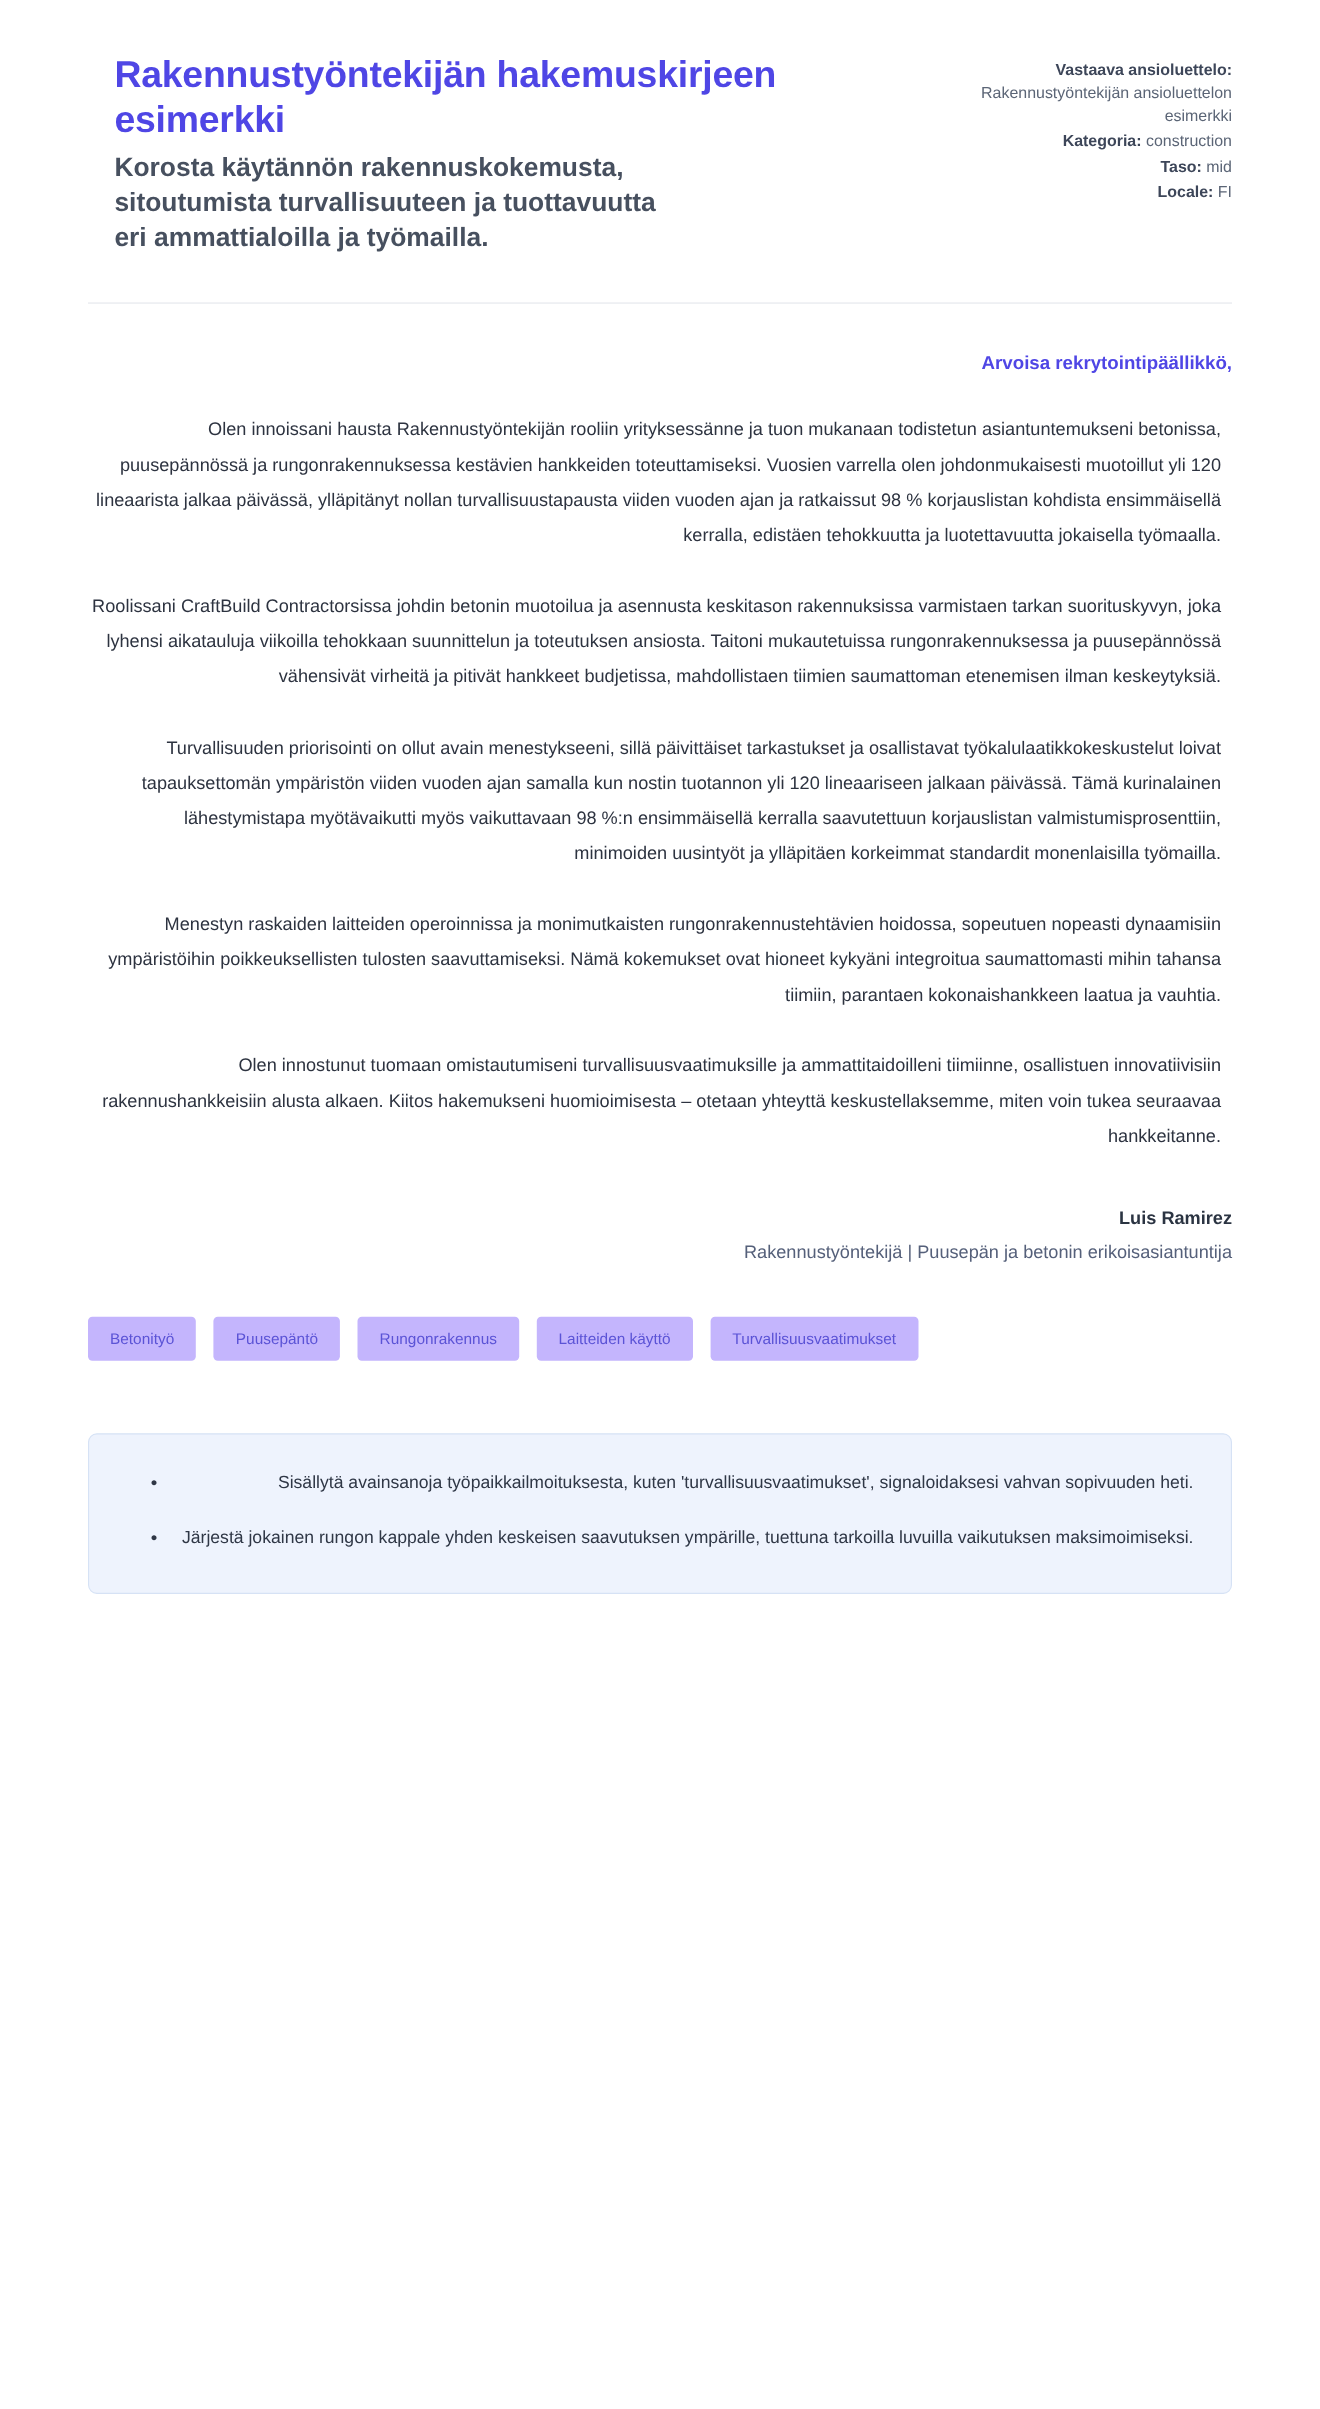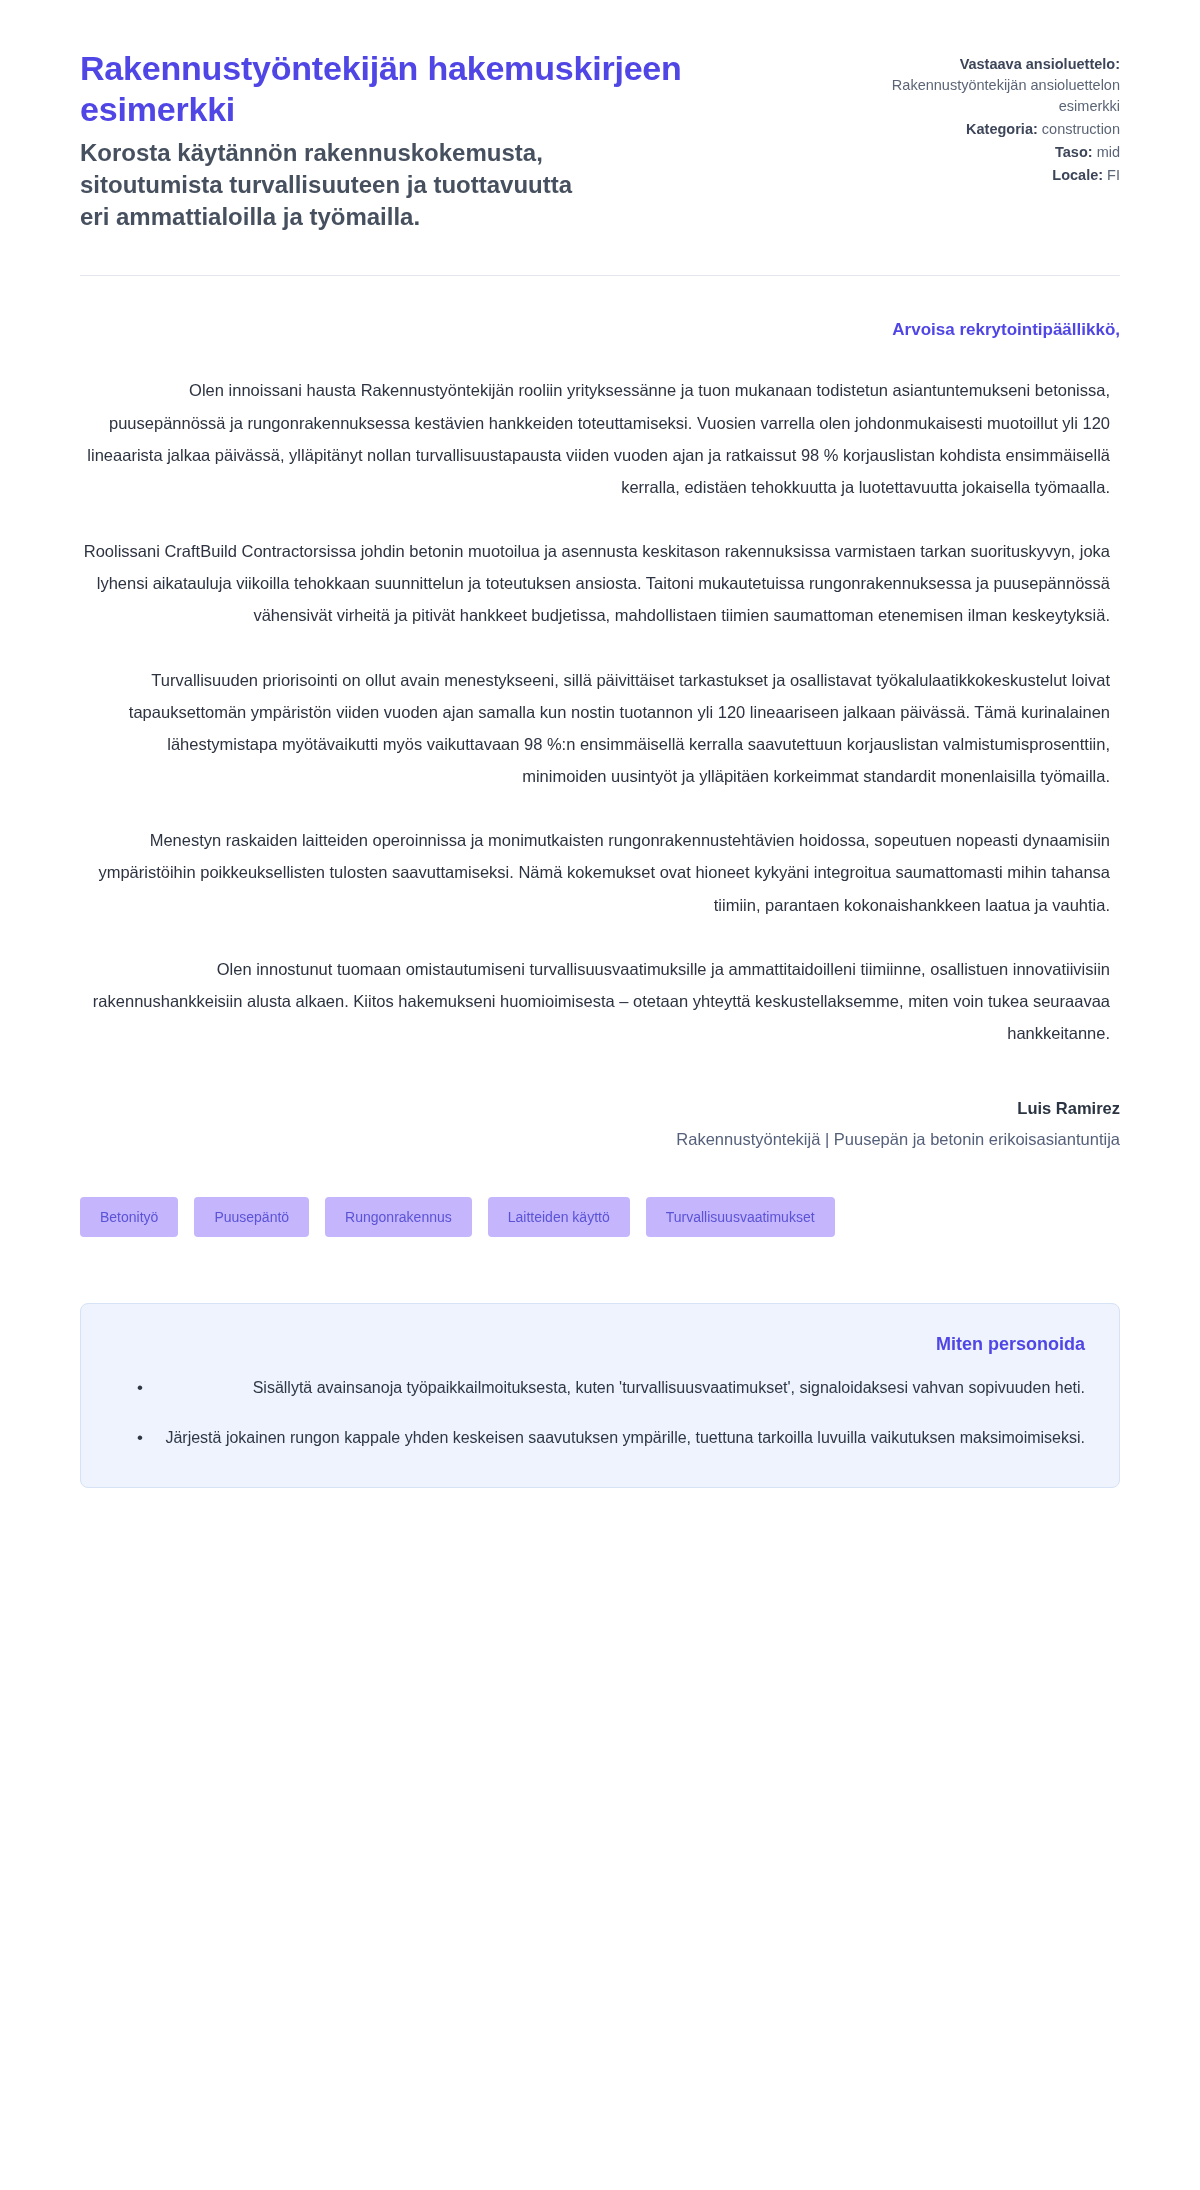--- a/index.html
+++ b/index.html
@@ -21,20 +21,21 @@
     padding: 40px 80px 0 80px;
   }
 
   
   .doc-header {
     display: flex;
     align-items: flex-start;
     justify-content: space-between;
     gap: 30px;
     padding-top: 8px;
+    margin-left: 24px;
   }
   .header-left {
     flex: 1 1 auto;
     max-width: 640px;
   }
   .doc-title {
     margin: 0;
     font-size: 34px;
     line-height: 1.22;
     font-weight: 700;
@@ -229,21 +230,20 @@
 
     <ul class="tag-list">
       <li class="tag">Betonityö</li>
       <li class="tag">Puusepäntö</li>
       <li class="tag">Rungonrakennus</li>
       <li class="tag">Laitteiden käyttö</li>
       <li class="tag">Turvallisuusvaatimukset</li>
     </ul>
 
     <section class="callout">
-      <h2 class="callout-title">Miten personoida</h2>
       <ul>
         <li>Sisällytä avainsanoja työpaikkailmoituksesta, kuten 'turvallisuusvaatimukset', signaloidaksesi vahvan sopivuuden heti.</li>
         <li>Järjestä jokainen rungon kappale yhden keskeisen saavutuksen ympärille, tuettuna tarkoilla luvuilla vaikutuksen maksimoimiseksi.</li>
       </ul>
     </section>
   </main>
 
   <div class="page-footer-space"></div>
 </div>
 

